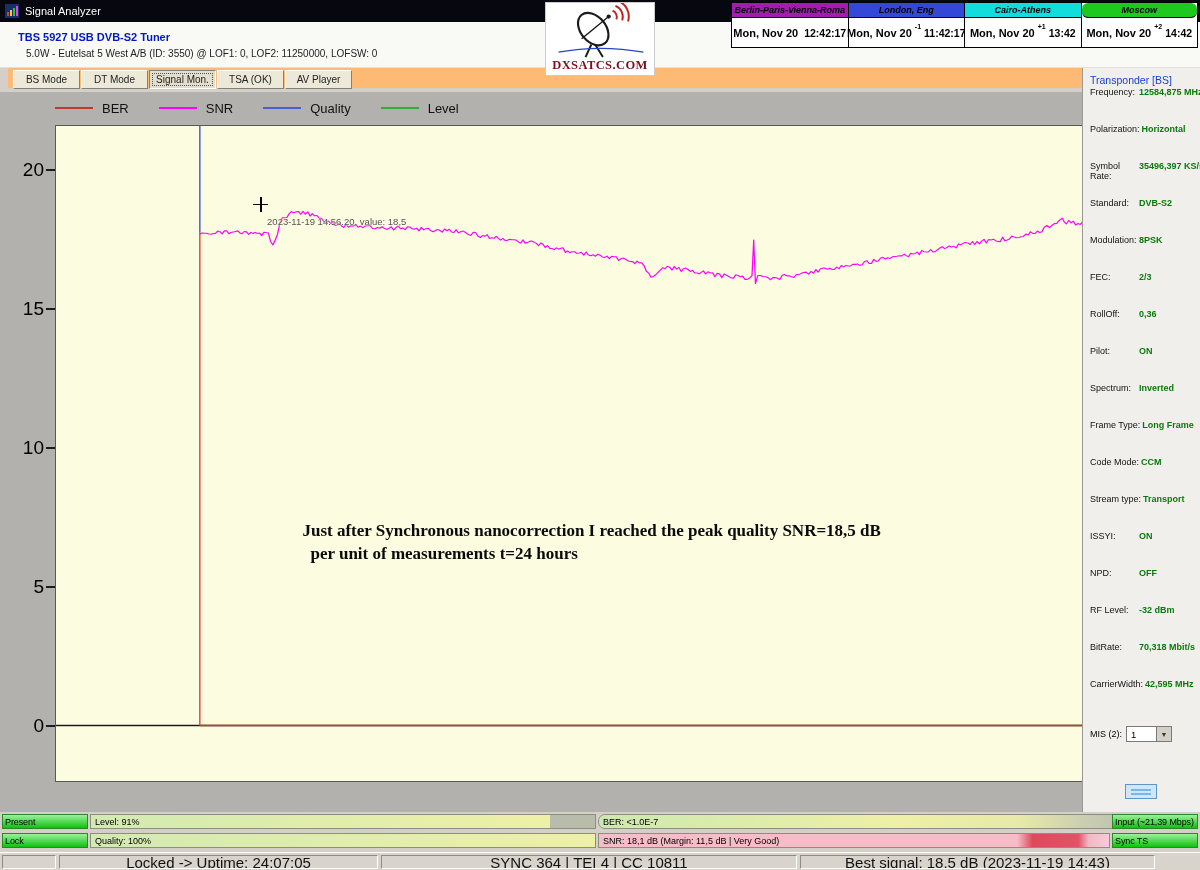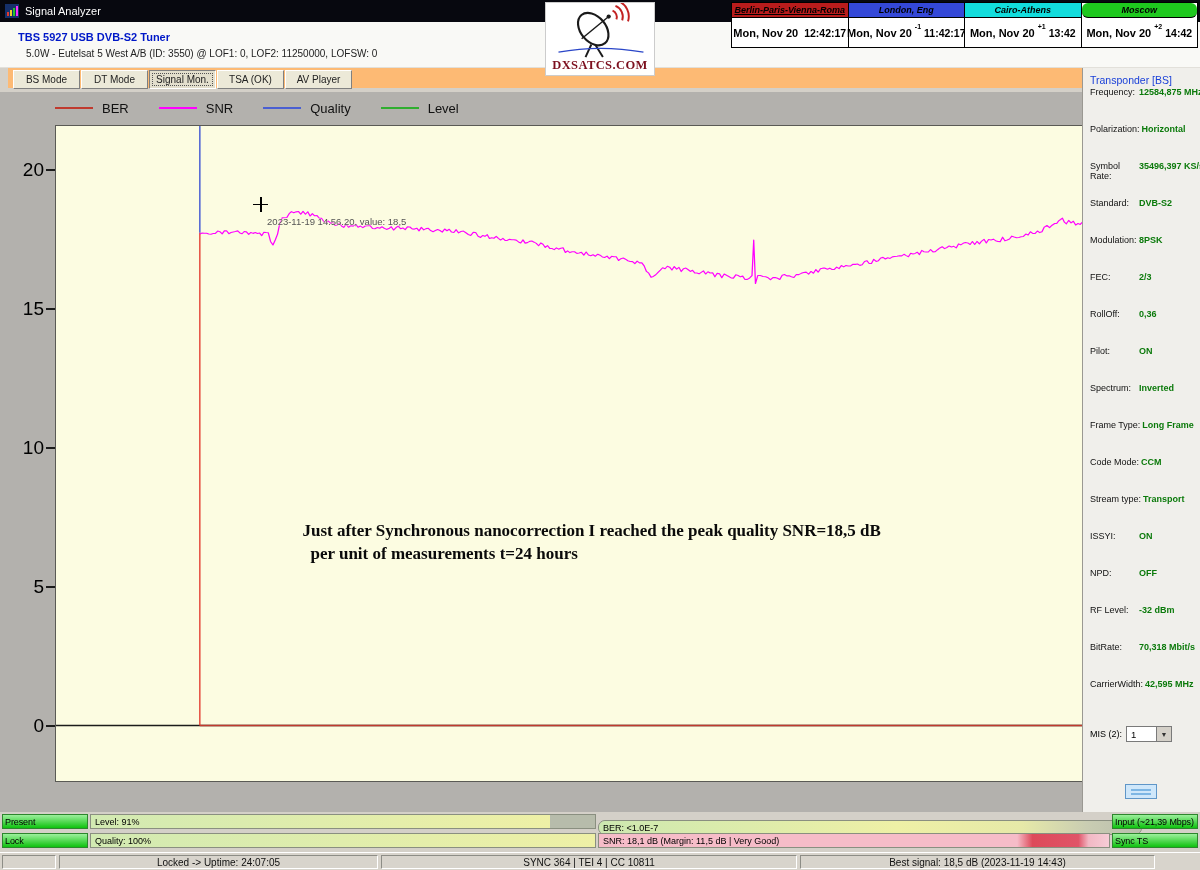--- a/index.html
+++ b/index.html
@@ -91,21 +91,21 @@
   .pbar .fill { position:absolute; left:0; top:0; bottom:0; }
   .fill-yellow { background:linear-gradient(90deg,#d2eab2,#eef0a6); }
   .fill-ber { width:100%; background:linear-gradient(90deg,#cde8b0 0%,#eef0a6 55%,#e6e9a8 78%,#c9cdb2 90%,#b9bdad 100%); }
   .fill-snr { width:100%; background:linear-gradient(90deg,#f6bcc8 0%,#f6bcc8 82%,#dd4a5a 85%,#e05468 94%,#f2b8c4 96%,#f6ccd6 100%); }
   .pbar .ptext { position:absolute; left:4px; top:0; bottom:0; display:flex; align-items:center;
                  font-size:9px; color:#000; white-space:nowrap; z-index:2; }
 
   .statusbar { position:absolute; left:0; top:852px; width:1200px; height:18px; background:#d8d4cc;
                border-top:1px solid #fff; }
   .scell { position:absolute; top:2px; height:14px; border:1px solid; border-color:#8d8d86 #fff #fff #8d8d86;
-           font-size:10px; color:#111; display:flex; align-items:center; justify-content:center;
+           font-size:15px; color:#111; display:flex; align-items:center; justify-content:center;
            white-space:nowrap; overflow:hidden; }
 </style>
 </head>
 <body>
 
 <div id="window">
 
   <div class="titlebar">
     <span class="app-icon">
       <svg viewBox="0 0 14 14" width="14" height="14">
@@ -120,21 +120,21 @@
   </div>
 
   <div class="header">
     <div class="tuner-name">TBS 5927 USB DVB-S2 Tuner</div>
     <div class="sat-line">5.0W - Eutelsat 5 West A/B (ID: 3550) @ LOF1: 0, LOF2: 11250000, LOFSW: 0</div>
   </div>
 
   <div class="clocks">
 
   <div class="clock">
-      <div class="clock-head" style="background-color: #b91c1c; text-decoration: underline;">Berlin-Paris-Vienna-Roma</div>
+      <div class="clock-head" style="background-color: #a21caf;">Berlin-Paris-Vienna-Roma</div>
       <div class="clock-body">
         <span class="clock-date">Mon, Nov 20</span>
         <span class="clock-off"></span>
         <span class="clock-time">12:42:17</span>
       </div>
     </div>
       <div class="clock">
       <div class="clock-head" style="background-color: rgb(52, 72, 216);">London, Eng</div>
       <div class="clock-body">
         <span class="clock-date">Mon, Nov 20</span>
@@ -329,21 +329,21 @@
     </div>
     <div class="panel-btn"></div>
   </div>
 
   <div class="bars">
     <div class="ind" style="left:2px; top:2px; width:86px;">Present</div>
     <div class="pbar" style="left:90px; top:2px; width:506px;">
       <div class="fill fill-yellow" style="width: 91%;"></div>
       <div class="ptext">Level: 91%</div>
     </div>
-    <div class="pbar" style="left:598px; top:8px; width:544px;border-radius:7px;">
+    <div class="pbar" style="left:598px; top:2px; width:544px;border-radius:7px;">
       <div class="fill fill-ber"></div>
       <div class="ptext">BER: &lt;1.0E-7</div>
     </div>
     <div class="ind" style="left:1112px; top:2px; width:86px;">Input (~21,39 Mbps)</div>
 
     <div class="ind" style="left:2px; top:21px; width:86px;">Lock</div>
     <div class="pbar" style="left:90px; top:21px; width:506px;">
       <div class="fill fill-yellow" style="width: 100%;"></div>
       <div class="ptext">Quality: 100%</div>
     </div>

